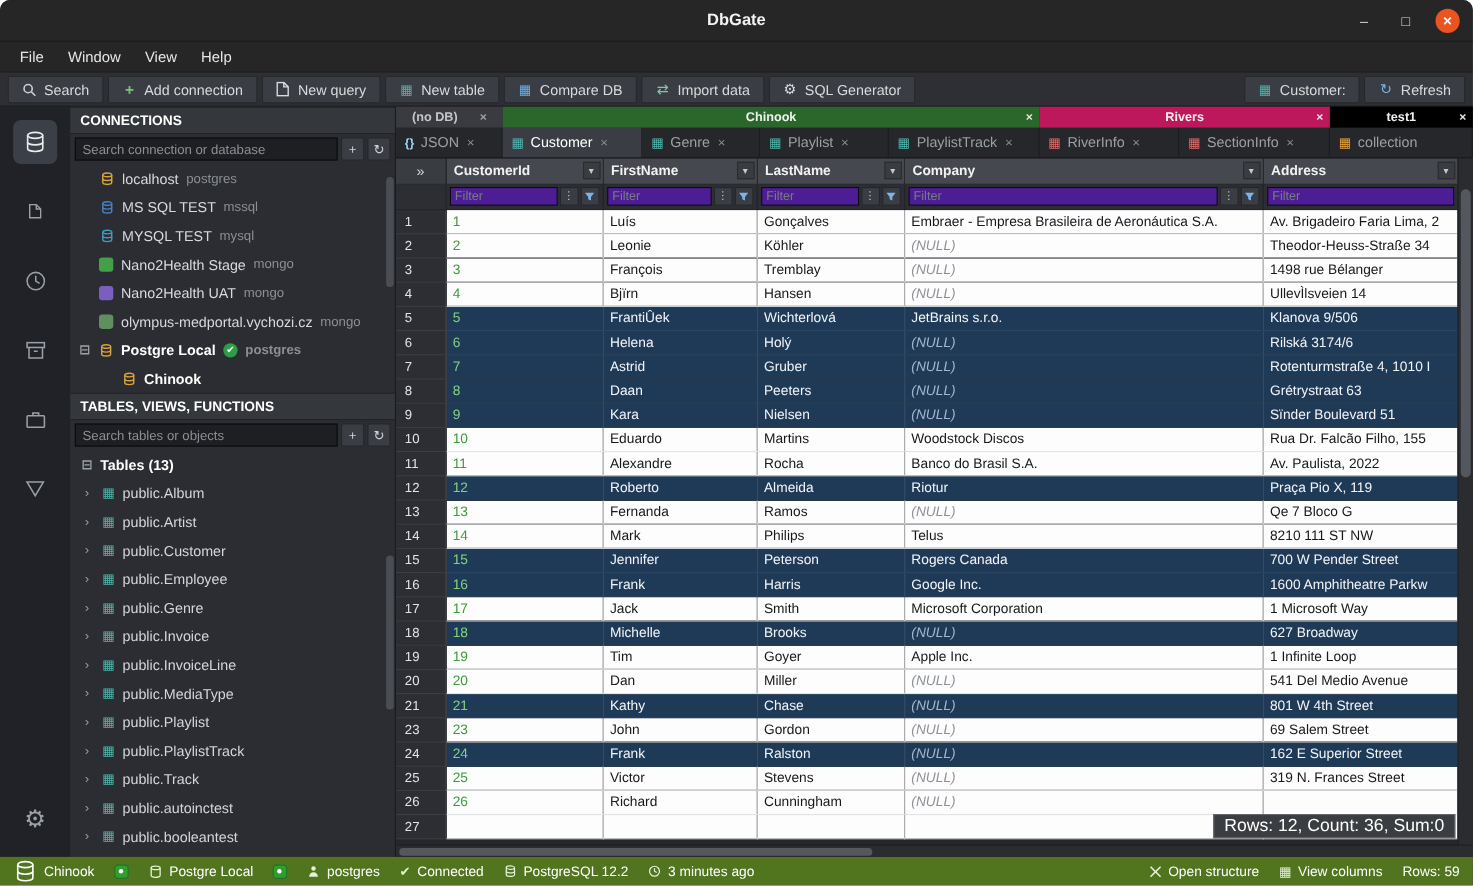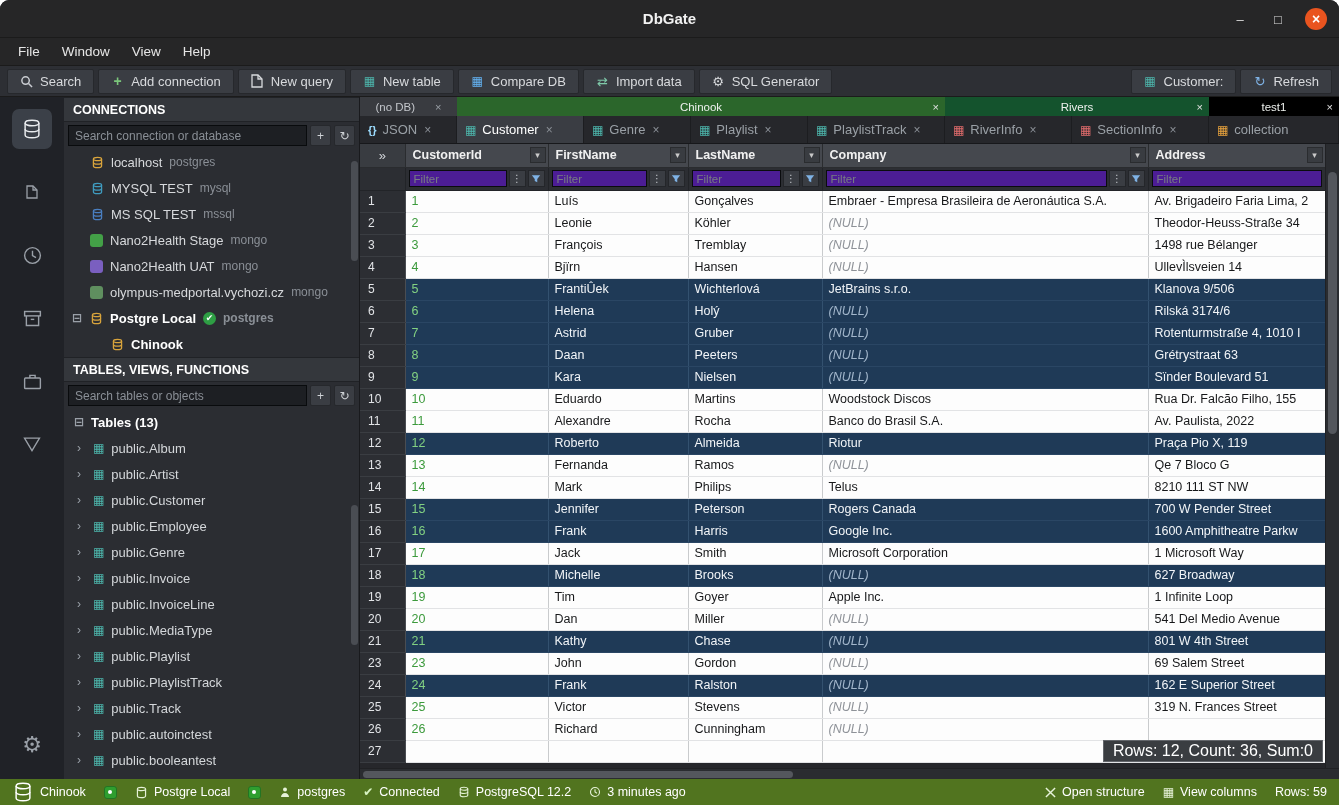--- a/index.html
+++ b/index.html
@@ -52,21 +52,21 @@
   .sb-thumb{position:absolute;right:1px;width:7px;background:#4a4d53;border-radius:4px;}
   .tables-list{flex:1;overflow:hidden;position:relative;}
   .group-row{height:26px;display:flex;align-items:center;gap:7px;padding:0 6px 0 10px;font-weight:bold;color:#fff;}
   .table-item{height:26px;display:flex;align-items:center;gap:7px;padding:0 6px 0 13px;color:#d4d7da;white-space:nowrap;}
   .chev{color:#9aa0a8;font-size:12px;width:9px;}
   .tbl-ico{color:#4db6ac;font-size:12px;}
 
   
   .content{flex:1;display:flex;flex-direction:column;min-width:0;background:#222327;}
   .dbtabs{height:19px;display:flex;background:#1e1f23;flex:none;}
-  .dbtab{display:flex;align-items:center;justify-content:center;gap:18px;font-size:11.5px;color:#eef1ee;position:relative;flex:none;overflow:hidden;}
+  .dbtab{display:flex;align-items:center;justify-content:center;gap:18px;font-size:11.5px;color:#eef1ee;position:relative;flex:none;overflow:hidden;font-weight:bold;}
   .dbtab .xr{position:absolute;right:6px;font-size:11px;color:#e2e2e2;}
   .dbtab.nodb{color:#c3c6cb;}
   .dbtab.nodb .xr{position:static;margin-left:2px;color:#9aa0a6;}
   .filetabs{height:28px;display:flex;background:#26272b;border-bottom:1px solid #17181b;flex:none;}
   .ftab{display:flex;align-items:center;gap:6px;padding:0 8px;font-size:13px;color:#9aa0a6;border-right:1px solid #1c1d20;flex:none;overflow:hidden;white-space:nowrap;}
   .ftab.active{background:#3a3d43;color:#fff;}
   .ftab .x{color:#8a8f96;font-size:12px;margin-left:1px;}
   .ftab .ticon{font-size:12px;flex:none;}
 
   
@@ -252,40 +252,40 @@
               <svg width="13" height="13" viewBox="0 0 24 24" fill="none" stroke="currentColor" stroke-width="2.4">
                 <ellipse cx="12" cy="5.5" rx="7.5" ry="3"></ellipse>
                 <path d="M4.5 5.5v13c0 1.7 3.4 3 7.5 3s7.5-1.3 7.5-3v-13"></path>
                 <path d="M4.5 12c0 1.7 3.4 3 7.5 3s7.5-1.3 7.5-3"></path>
               </svg>
             </span>
             <span class="conn-name">localhost</span>
             <span class="engine">postgres</span>
           </div>
           <div class="conn-item">
+            <span class="conn-ico" style="color: rgb(74, 127, 193);">
+              <svg width="13" height="13" viewBox="0 0 24 24" fill="none" stroke="currentColor" stroke-width="2.4">
+                <ellipse cx="12" cy="5.5" rx="7.5" ry="3"></ellipse>
+                <path d="M4.5 5.5v13c0 1.7 3.4 3 7.5 3s7.5-1.3 7.5-3v-13"></path>
+                <path d="M4.5 12c0 1.7 3.4 3 7.5 3s7.5-1.3 7.5-3"></path>
+              </svg>
+            </span>
+            <span class="conn-name">MS SQL TEST</span>
+            <span class="engine">mssql</span>
+          </div>
+          <div class="conn-item">
             <span class="conn-ico" style="color: rgb(63, 155, 191);">
               <svg width="13" height="13" viewBox="0 0 24 24" fill="none" stroke="currentColor" stroke-width="2.4">
                 <ellipse cx="12" cy="5.5" rx="7.5" ry="3"></ellipse>
                 <path d="M4.5 5.5v13c0 1.7 3.4 3 7.5 3s7.5-1.3 7.5-3v-13"></path>
                 <path d="M4.5 12c0 1.7 3.4 3 7.5 3s7.5-1.3 7.5-3"></path>
               </svg>
             </span>
             <span class="conn-name">MYSQL TEST</span>
             <span class="engine">mysql</span>
-          </div>
-          <div class="conn-item">
-            <span class="conn-ico" style="color: rgb(74, 127, 193);">
-              <svg width="13" height="13" viewBox="0 0 24 24" fill="none" stroke="currentColor" stroke-width="2.4">
-                <ellipse cx="12" cy="5.5" rx="7.5" ry="3"></ellipse>
-                <path d="M4.5 5.5v13c0 1.7 3.4 3 7.5 3s7.5-1.3 7.5-3v-13"></path>
-                <path d="M4.5 12c0 1.7 3.4 3 7.5 3s7.5-1.3 7.5-3"></path>
-              </svg>
-            </span>
-            <span class="conn-name">MS SQL TEST</span>
-            <span class="engine">mssql</span>
           </div>
           <div class="conn-item">
             <span class="conn-ico sq" style="color: rgb(67, 160, 71); background: rgb(67, 160, 71);"></span>
             <span class="conn-name">Nano2Health Stage</span>
             <span class="engine">mongo</span>
           </div>
           <div class="conn-item">
             <span class="conn-ico sq" style="color: rgb(122, 95, 192); background: rgb(122, 95, 192);"></span>
             <span class="conn-name">Nano2Health UAT</span>
             <span class="engine">mongo</span>
@@ -404,21 +404,21 @@
     <div class="content">
       <div class="dbtabs">
           <div class="dbtab nodb" style="width: 97px; background: rgb(57, 59, 64);">
             <span>(no DB)</span>
             <span class="xr">×</span>
           </div>
           <div class="dbtab" style="width: 488px; background: rgb(43, 102, 43);">
             <span>Chinook</span>
             <span class="xr">×</span>
           </div>
-          <div class="dbtab" style="width: 264px; background: #14532d;">
+          <div class="dbtab" style="width: 264px; background: #be185d;">
             <span>Rivers</span>
             <span class="xr">×</span>
           </div>
           <div class="dbtab" style="width: 130px; background: #000000;">
             <span>test1</span>
             <span class="xr">×</span>
           </div>
         </div>
       <div class="filetabs">
           <div class="ftab" style="width: 97px;">

